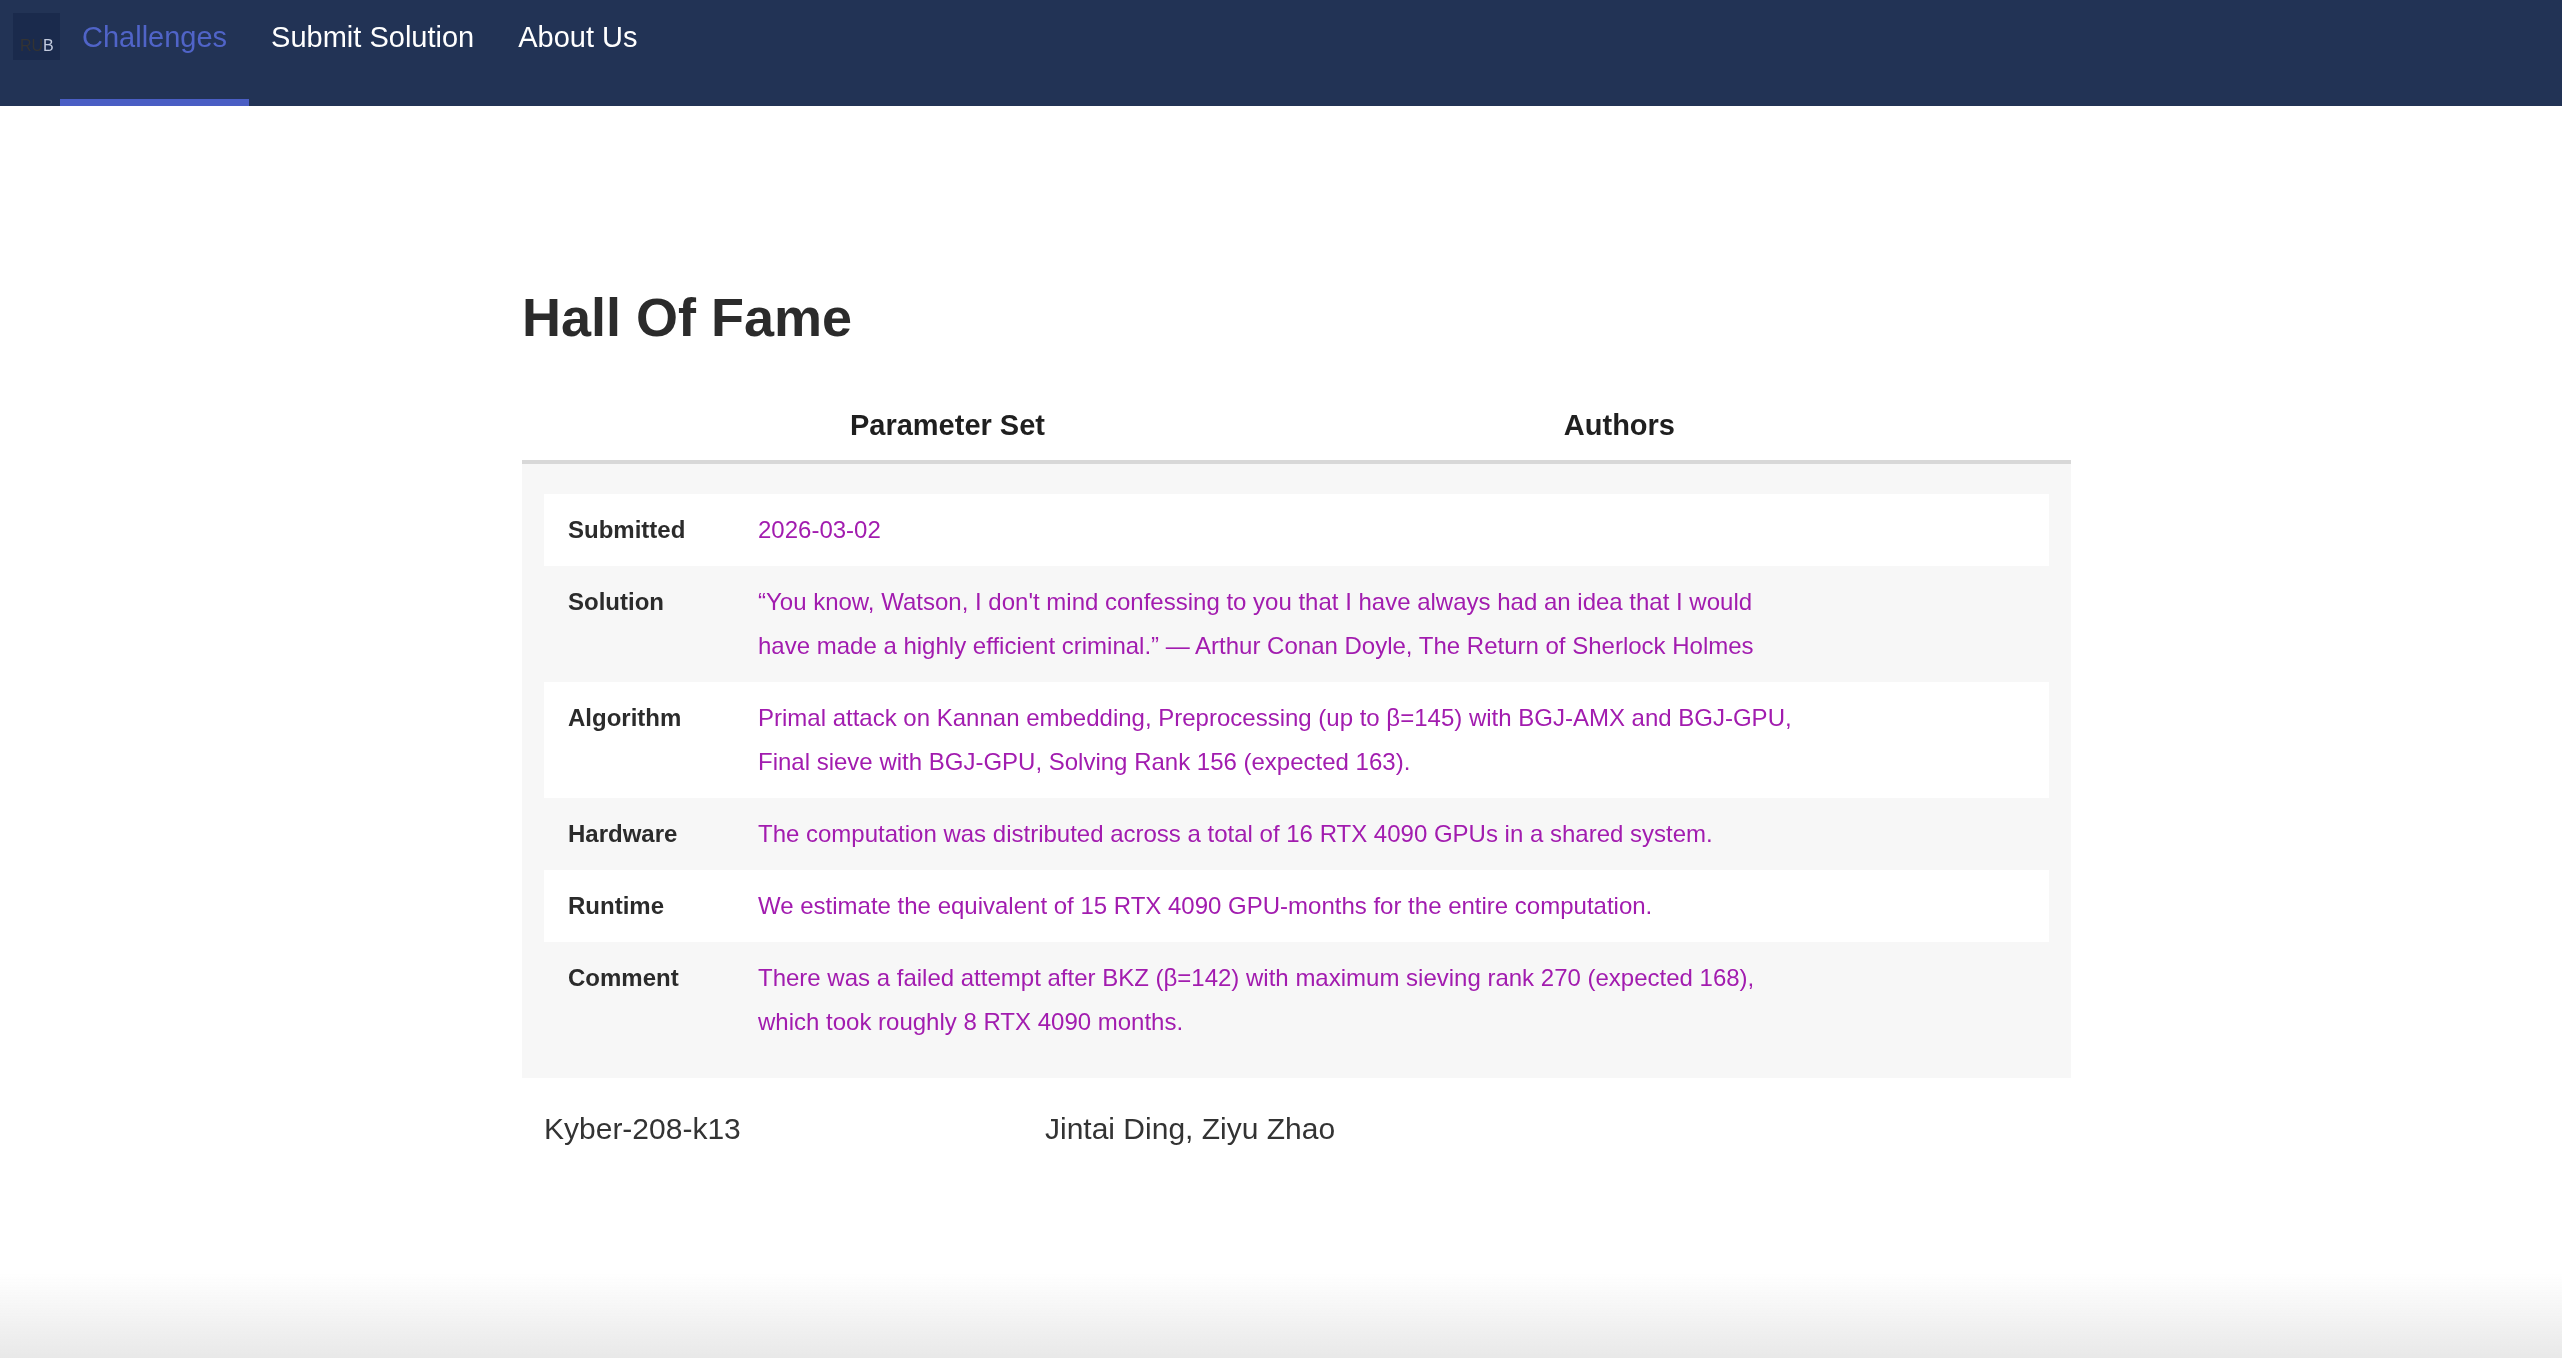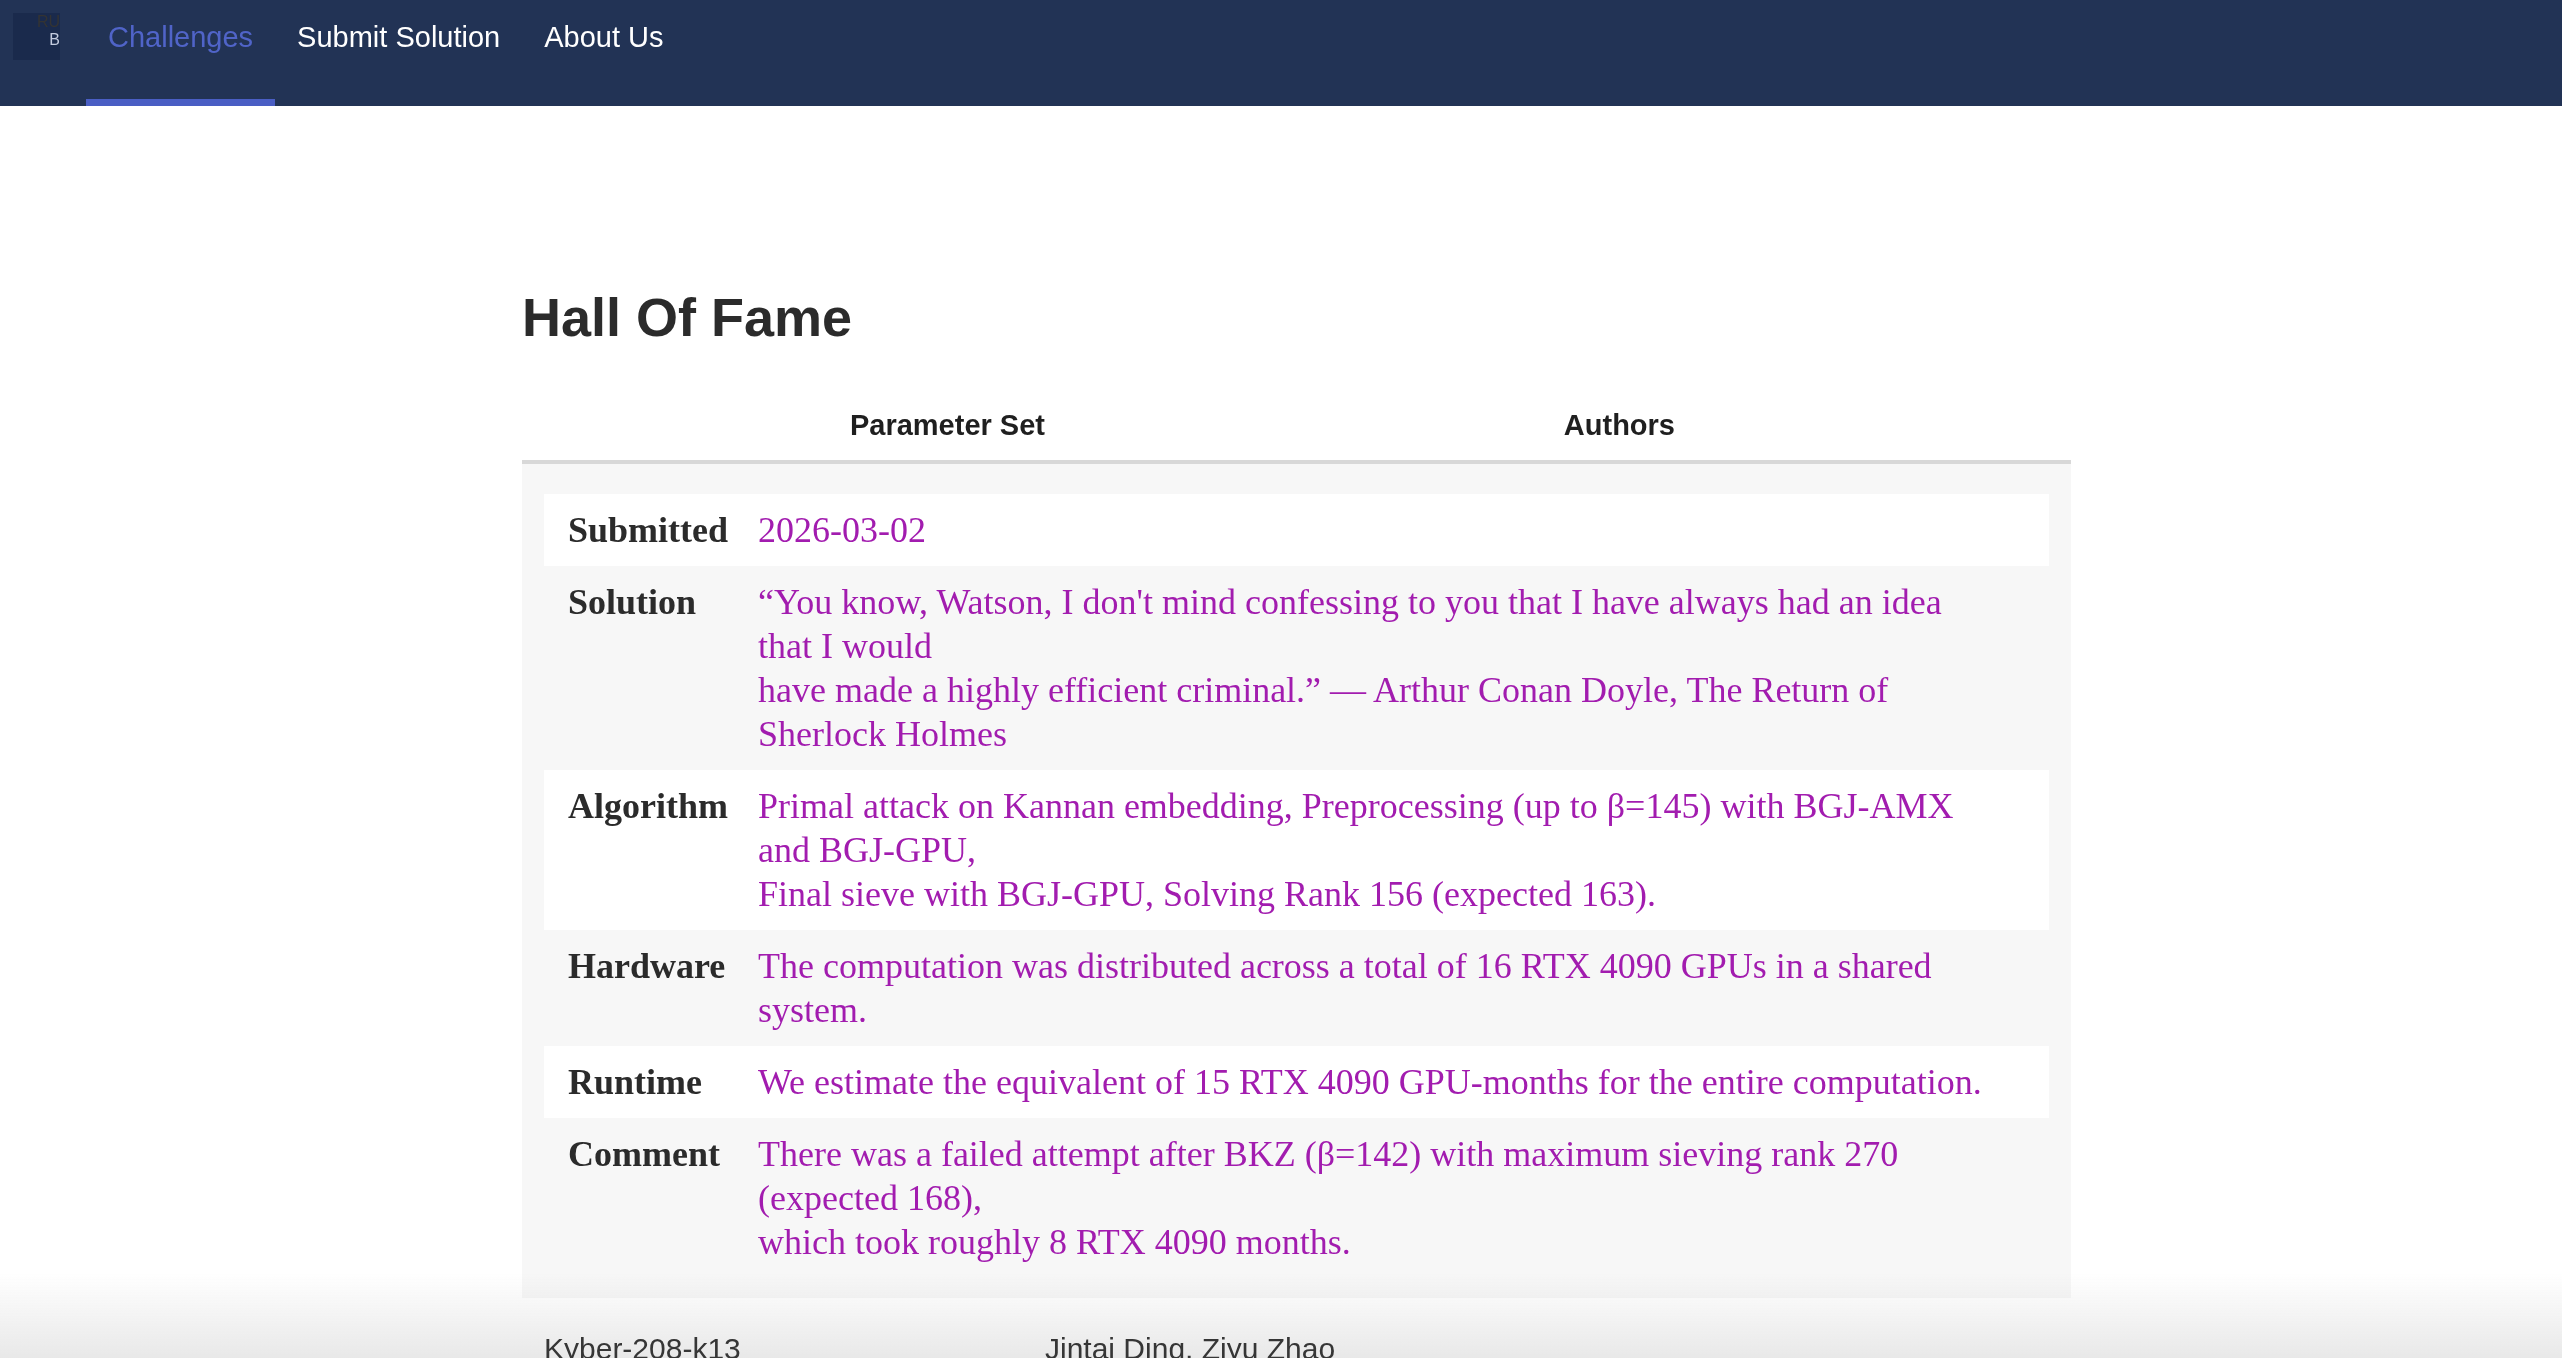--- a/index.html
+++ b/index.html
@@ -19,23 +19,21 @@
     align-items: flex-start;
     padding: 14px 0 0 13px;
   }
   .logo {
     width: 47px; height: 47px;
     background: #1a2a4c;
     display: flex;
     align-items: flex-end;
     padding: 0 0 5px 7px;
     margin-top: -1px;
-    margin-right: 26px;
     cursor: pointer;
-    flex-direction: column;
   }
   .logo .lg-light  { font-size: 16px; font-weight: 400; color: #c3cbde; }
   .nav-tab {
     position: relative;
     height: 92px;
     padding: 0 22px;
     line-height: 47px;
     font-size: 29px;
     color: #ffffff;
     cursor: pointer;
@@ -102,22 +100,21 @@
   
   tr.panel-row td { padding: 0; }
   .panel {
     background: #f7f7f7;
     padding: 30px 22px 20px 22px;
   }
   .detail-row {
     display: flex;
     padding: 14px 0 14px 24px;
     line-height: 44px;
-    font-size: 36px;
-    font-family: Liberation Serif, serif;
+    font-size: 24px;
   }
   .detail-row:nth-child(odd) { background: #ffffff; }
   .detail-label {
     flex: none;
     width: 190px;
     font-weight: 700;
     color: #2b2b2b;
   }
   .detail-value {
     white-space: pre-line;

